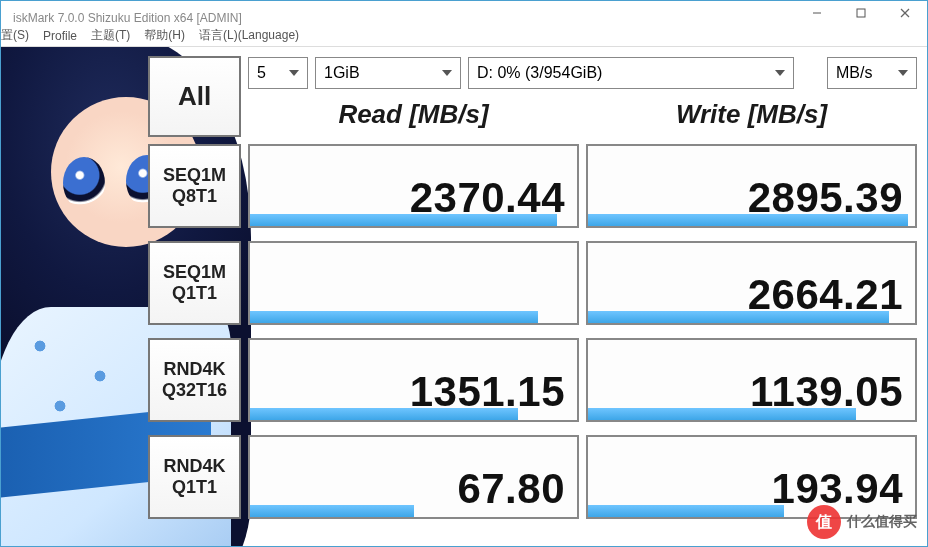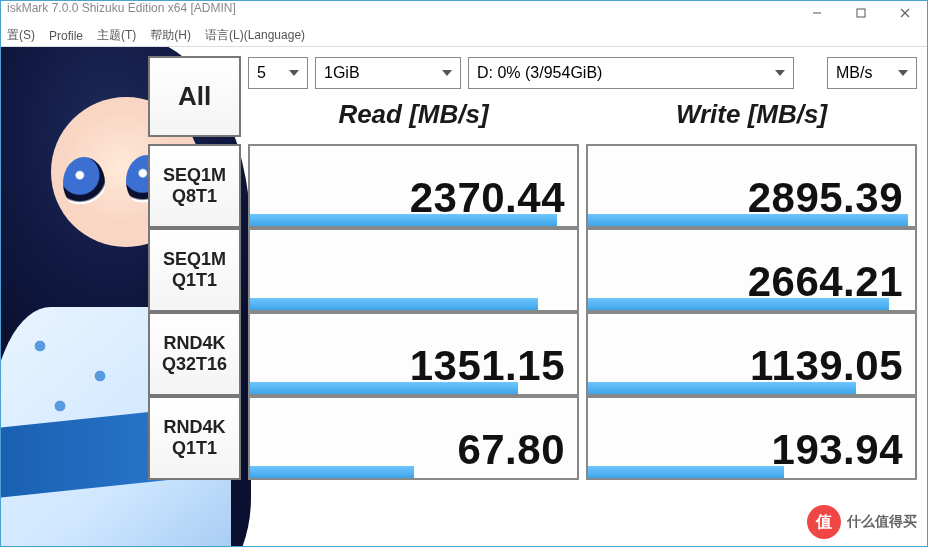--- a/index.html
+++ b/index.html
@@ -1,40 +1,40 @@
 <!DOCTYPE html>
 <html><head>
 <meta charset="utf-8">
 <style>
   * { box-sizing: border-box; margin: 0; padding: 0; }
   html, body { width: 928px; height: 547px; overflow: hidden; font-family: "Segoe UI", Arial, sans-serif; background: #fff; }
   .window { width: 928px; height: 547px; display: flex; flex-direction: column; border: 1px solid #4aa0d0; }
-  .titlebar { height: 24px; background: #fff; display: flex; align-items: flex-start; padding-left: 6px; font-size: 12px; color: #888; }
+  .titlebar { height: 24px; background: #fff; display: flex; align-items: flex-end; padding-left: 12px; font-size: 12px; color: #888; }
   .titlebar .title-text { flex: 1; }
   .winbtns { display: flex; height: 24px; }
   .winbtn { width: 44px; height: 24px; display: flex; align-items: center; justify-content: center; font-size: 12px; color: #666; }
   .winbtn.close { color: #666; }
-  .menubar { height: 22px; display: flex; align-items: center; gap: 14px; padding-left: 6px; font-size: 12px; color: #555; border-bottom: 1px solid #ddd; }
+  .menubar { height: 22px; display: flex; align-items: center; gap: 14px; font-size: 12px; color: #555; border-bottom: 1px solid #ddd; }
   .menubar span { cursor: default; }
   .content { flex: 1; position: relative; overflow: hidden; }
 
   
   .bg-anime { position: absolute; left: -10px; top: -10px; width: 300px; height: 560px; z-index: 0; pointer-events: none; }
   .hair { position:absolute; left:0; top:0; width:260px; height:540px; background: radial-gradient(180px 260px at 120px 100px, #1e2a5a 0%, #101840 60%, #0b1030 100%); border-radius: 0 120px 40px 60px / 0 200px 80px 120px; }
   .face { position:absolute; left:60px; top:60px; width:150px; height:150px; background: radial-gradient(80px 80px at 70px 70px, #ffe9d8 0%, #f9d6c4 70%); border-radius: 50%; }
   .eye { position:absolute; width:42px; height:52px; border-radius:50%; background: radial-gradient(circle at 40% 35%, #fff 0 8%, #3b6fd1 12% 45%, #0b1030 48% 60%, #fff 65% 68%, transparent 70%); }
   .eye.l { left:72px; top:120px; }
   .eye.r { left:135px; top:118px; }
   .kimono { position:absolute; left:0px; top:270px; width:240px; height:280px; background: linear-gradient(140deg, #eaf5ff 0%, #cfe7ff 60%, #9fc6f0 100%); border-radius: 60px 20px 0 0 / 120px 40px 0 0; }
   .sash { position:absolute; left:0; top:380px; width:220px; height:70px; background: linear-gradient(90deg,#1a5fb0,#2a7ad0); transform: skewY(-6deg); }
   .flower { position:absolute; width:18px; height:18px; background: radial-gradient(circle,#5a9be0 0 40%, transparent 45%); border-radius:50%; }
 
   
   .gridwrap { position: absolute; left: 147px; top: 10px; right: 10px; z-index: 1; }
-  .row { display: flex; gap: 7px; margin-bottom: 0; height: 84px; }
+  .row { display: flex; gap: 7px; margin-bottom: 13px; height: 84px; }
   .row.controls { height: 32px; margin-bottom: 3px; }
   .row.header { height: 45px; margin-bottom: 7px; }
   .leftbtn { width: 93px; border: 2px solid #777; background: linear-gradient(#fff,#f4f4f4); display: flex; flex-direction: column; align-items: center; justify-content: center; font-size: 18px; font-weight: 600; color: #222; text-align: right; }
   .leftbtn.all { font-size: 26px; height: 81px; }
   .sel { border: 1px solid #888; background: #fff; display:flex; align-items:center; padding: 0 8px; font-size: 16px; position:relative; }
   .sel .cv { flex:1; }
   .sel .ar { width:0;height:0;border-left:5px solid transparent;border-right:5px solid transparent;border-top:6px solid #555; }
   .sel.count { width: 60px; }
   .sel.size { width: 146px; }
   .sel.drive { flex:1; }

